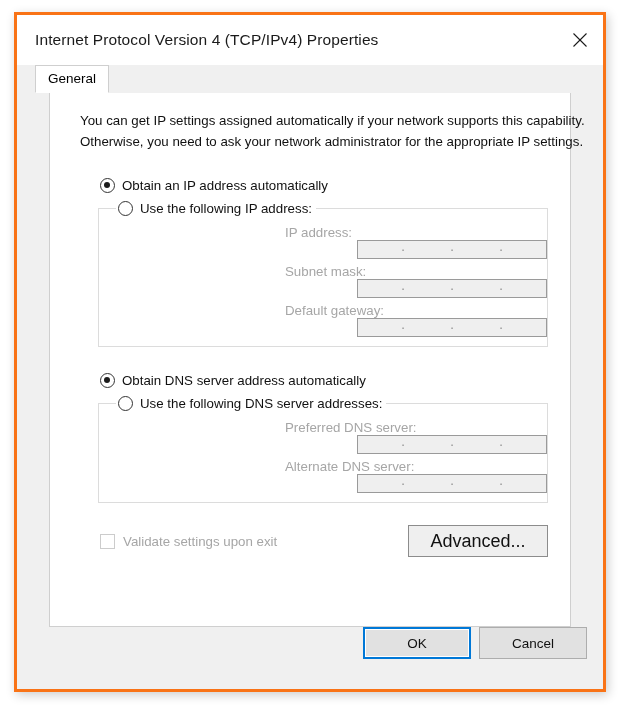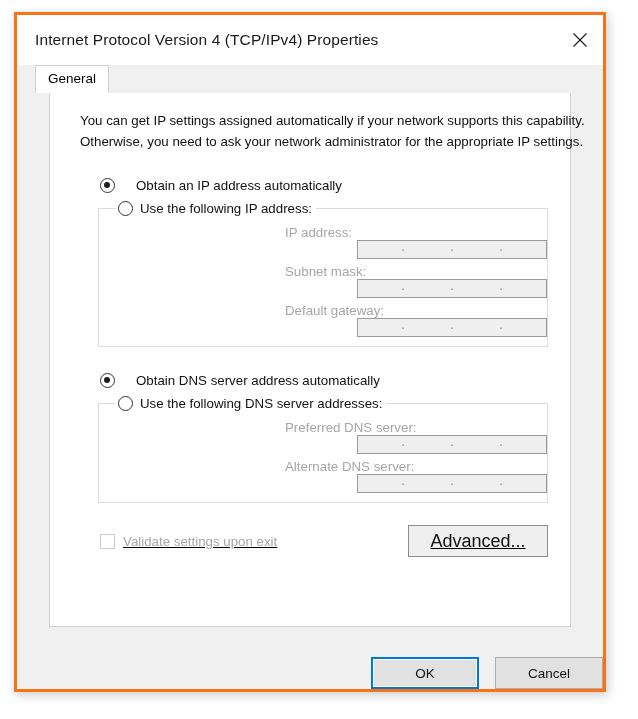--- a/index.html
+++ b/index.html
@@ -107,21 +107,20 @@
     margin: 2px 0 0 12px;
     width: 524px;
   }
 
   
   .radio-row {
     display: flex;
     align-items: center;
     margin-left: 32px;
     height: 22px;
-    gap: 14px;
   }
   .radio {
     width: 15px;
     height: 15px;
     min-width: 15px;
     border-radius: 50%;
     border: 1.4px solid #333333;
     background: #ffffff;
     box-sizing: border-box;
     position: relative;
@@ -201,21 +200,20 @@
     line-height: 12px;
     padding-bottom: 5px;
   }
 
   
   #bottom-row {
     display: flex;
     align-items: center;
     justify-content: space-between;
     margin: 22px 4px 0 32px;
-    text-decoration: underline;
   }
   #validate-group {
     display: flex;
     align-items: center;
   }
   #validate-checkbox {
     width: 15px;
     height: 15px;
     min-width: 15px;
     border: 1px solid #cccccc;
@@ -243,23 +241,24 @@
     cursor: default;
     font-family: "Liberation Sans", sans-serif;
   }
 
   
   #footer {
     height: 62px;
     min-height: 62px;
     background: #f0f0f0;
     display: flex;
-    align-items: flex-end;
+    align-items: flex-start;
     justify-content: flex-end;
-    gap: 16px;
+    padding-right: 16px;
+    gap: 8px;
     box-sizing: border-box;
   }
   .dialog-button {
     width: 108px;
     height: 32px;
     background: #e1e1e1;
     border: 1px solid #adadad;
     box-sizing: border-box;
     font-size: 13.5px;
     color: #111111;

